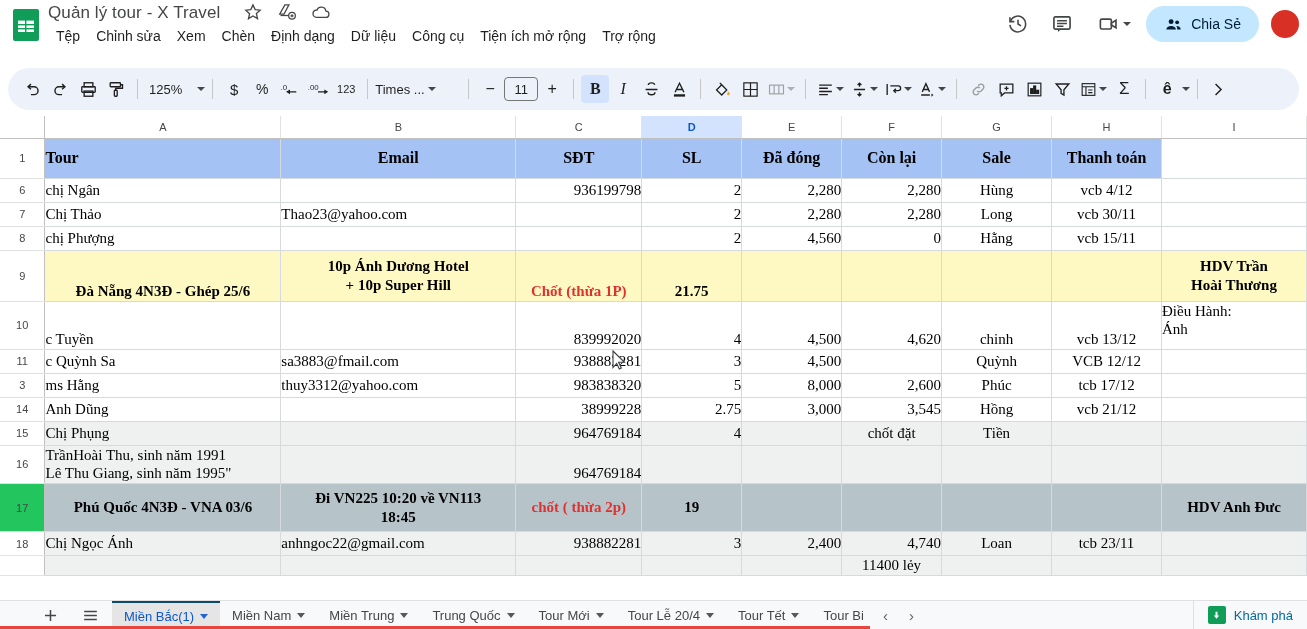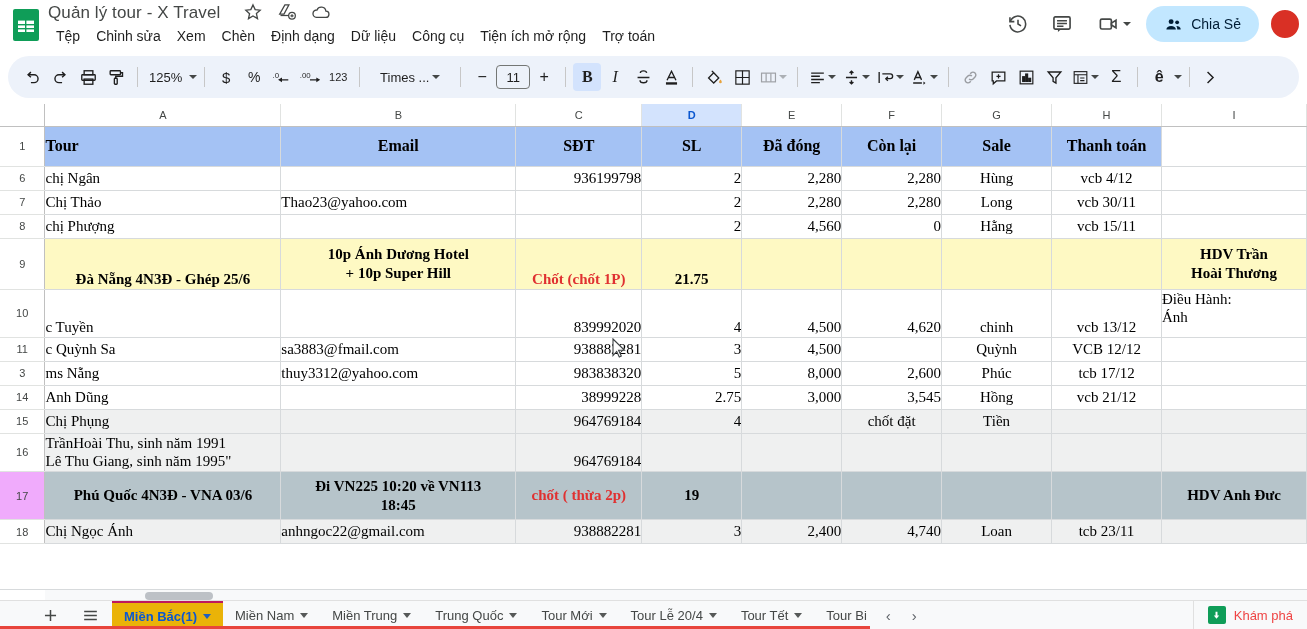--- a/index.html
+++ b/index.html
@@ -4,21 +4,21 @@
 <style>
   * { box-sizing: border-box; margin:0; padding:0; }
   html,body { width:1307px; height:629px; overflow:hidden; }
   body {
     font-family: "Liberation Sans", sans-serif;
     background:#fff;
     -webkit-font-smoothing:antialiased;
   }
 
   
-  .appbar { position:relative; height:56px; background:#fff; }
+  .appbar { position:relative; height:68px; background:#fff; }
   .doc-logo {
     position:absolute; left:8px; top:4px; width:36px; height:42px;
     display:flex; align-items:center; justify-content:center;
   }
   .doc-logo svg { display:block; }
   .title-block { position:absolute; left:48px; top:0px; }
   .doc-title {
     font-size:17px; color:#444746; line-height:26px; letter-spacing:0.1px;
     white-space:nowrap;
   }
@@ -47,23 +47,23 @@
 
   
   .toolbar {
     height:42px; background:#edf2fa; margin:0 8px; border-radius:22px;
     display:flex; align-items:center; padding:0 10px; gap:0px;
     position:relative; overflow:hidden;
   }
   .tb { height:28px; min-width:28px; border-radius:4px; display:flex; align-items:center; justify-content:center; color:#1f1f1f; padding:0 3px; flex:none;}
   .tb.txt { font-size:13px; }
   .tb-sep { width:1px; height:20px; background:#c7c7c7; margin:0 7px; flex:none; }
-  .zoom-ctl { display:flex; align-items:center; gap:2px; flex:none; }
+  .zoom-ctl { display:flex; align-items:center; gap:10px; flex:none; }
   .zoom-val { font-size:13px; color:#1f1f1f; padding:0 4px; }
-  .font-ctl { display:flex; align-items:center; gap:2px; width:86px; flex:none;justify-content:center;}
+  .font-ctl { display:flex; align-items:center; gap:2px; width:86px; flex:none;}
   .font-name { font-size:13px; color:#1f1f1f; white-space:nowrap; overflow:hidden; text-overflow:ellipsis; max-width:60px;}
   .fsz-box {
     width:34px; height:24px; border:1px solid #747775; border-radius:4px;
     display:flex; align-items:center; justify-content:center;
     font-size:13px; color:#1f1f1f; background:#edf2fa;
   }
   .bold-btn { background:#d3e3fd; font-weight:bold; font-family:"Liberation Serif",serif; font-size:16px;}
   .ital-btn { font-style:italic; font-family:"Liberation Serif",serif; font-size:16px; }
   .caret { width:0;height:0;border-left:4px solid transparent;border-right:4px solid transparent;border-top:4px solid #444746; margin-left:1px;}
 
@@ -116,28 +116,28 @@
   .tabbar {
     position:absolute; left:0; bottom:0; width:1307px; height:29px;
     background:#f8f9fa; border-top:1px solid #e0e0e0;
     display:flex; align-items:center; padding-left:34px; gap:0px;
   }
   .tab-icon { width:28px; height:28px; display:flex; align-items:center; justify-content:center; color:#444746; flex:none;}
   .sheet-tab {
     display:flex; align-items:center; gap:6px; height:29px; padding:0 12px;
     font-size:13px; color:#444746; white-space:nowrap; flex:none; cursor:default;
   }
-  .sheet-tab.active { color:#0b57d0; font-weight:bold; background:#eab308; border-top:2px solid #be185d;}
+  .sheet-tab.active { color:#0b57d0; font-weight:normal; background:#e5e5e5; border-top:2px solid #0c4a6e;}
   .sheet-tab .tcaret { width:0;height:0;border-left:4px solid transparent;border-right:4px solid transparent;border-top:5px solid currentColor; opacity:.9;}
   .tab-clipped { overflow:hidden; max-width:58px; }
   .tab-nav { display:flex; gap:2px; margin-left:4px; color:#5f6368; flex:none;}
   .tab-nav div { width:24px; height:24px; display:flex; align-items:center; justify-content:center; font-size:15px;}
   .tabbar-right { margin-left:auto; display:flex; align-items:center; gap:8px; padding-right:14px; border-left:1px solid #e0e0e0; height:29px;}
   .explore { display:flex; align-items:center; gap:8px; padding-left:14px; }
-  .explore-label { font-size:13px; color:#ef4444; }
+  .explore-label { font-size:13px; color:#0369a1; }
   .explore-ic { width:18px; height:18px; background:#0f9d58; border-radius:2px; display:flex; align-items:center;justify-content:center;}
 </style>
 </head>
 <body>
 
 <div class="appbar">
   <div class="doc-logo">
     <svg width="30" height="36" viewBox="0 0 30 36">
       <rect x="2" y="2" width="26" height="32" rx="2" fill="#0f9d58"></rect>
       <rect x="7" y="11" width="16" height="14" fill="#fff"></rect>
@@ -175,21 +175,21 @@
 
   <div class="menubar">
     <div class="menu-item">Tệp</div>
     <div class="menu-item">Chỉnh sửa</div>
     <div class="menu-item">Xem</div>
     <div class="menu-item">Chèn</div>
     <div class="menu-item">Định dạng</div>
     <div class="menu-item">Dữ liệu</div>
     <div class="menu-item">Công cụ</div>
     <div class="menu-item">Tiện ích mở rộng</div>
-    <div class="menu-item">Trợ toán</div>
+    <div class="menu-item">Trợ rộng</div>
   </div>
 
   <div class="appbar-right">
     <div class="abtn">
       <svg viewBox="0 0 24 24" width="22" height="22" fill="none" stroke="currentColor" stroke-width="1.7">
         <path d="M3.6 9.2A8.6 8.6 0 1 1 3.2 13"></path>
           <path d="M3.2 4.6v4.8h4.8"></path>
           <path d="M12 7.4V12l3.3 2"></path>
       </svg>
     </div>
@@ -478,21 +478,21 @@
           <td class="cell r">0</td>
           <td class="cell c">Hằng</td>
           <td class="cell c">vcb 15/11</td>
           <td class="cell l"></td>
         </tr>
         <tr style="height: 51px;">
           <td class="rowhdr">9</td>
           <td class="cell l b pink" style="vertical-align: bottom;">Đà Nẵng 4N3Đ - Ghép 25/6</td>
           <td class="cell l b pink">10p Ánh Dương Hotel
 + 10p Super Hill</td>
-          <td class="cell c b red pink" style="vertical-align: bottom;">Chốt (chốt 1P)</td>
+          <td class="cell c b red pink" style="vertical-align: bottom;">Chốt (thừa 1P)</td>
           <td class="cell r b pink" style="vertical-align: bottom;">21.75</td>
           <td class="cell r pink"></td>
           <td class="cell r pink"></td>
           <td class="cell c pink"></td>
           <td class="cell c pink"></td>
           <td class="cell c b pink">HDV Trần
 Hoài Thương</td>
         </tr>
         <tr style="height: 48px;">
           <td class="rowhdr">10</td>
@@ -514,21 +514,21 @@
           <td class="cell r">938882281</td>
           <td class="cell r">3</td>
           <td class="cell r">4,500</td>
           <td class="cell r"></td>
           <td class="cell c">Quỳnh</td>
           <td class="cell c">VCB 12/12</td>
           <td class="cell l"></td>
         </tr>
         <tr style="height: 24px;">
           <td class="rowhdr">3</td>
-          <td class="cell l">ms Nẵng</td>
+          <td class="cell l">ms Hằng</td>
           <td class="cell l">thuy3312@yahoo.com</td>
           <td class="cell r">983838320</td>
           <td class="cell r">5</td>
           <td class="cell r">8,000</td>
           <td class="cell r">2,600</td>
           <td class="cell c">Phúc</td>
           <td class="cell c">tcb 17/12</td>
           <td class="cell l"></td>
         </tr>
         <tr style="height: 24px;">
@@ -562,21 +562,21 @@
           <td class="cell l shade"></td>
           <td class="cell r shade" style="vertical-align: bottom;">964769184</td>
           <td class="cell r shade"></td>
           <td class="cell r shade"></td>
           <td class="cell c shade"></td>
           <td class="cell c shade"></td>
           <td class="cell c shade"></td>
           <td class="cell l shade"></td>
         </tr>
         <tr style="height: 48px;">
-          <td class="rowhdr" style="background: #f0abfc;">17</td>
+          <td class="rowhdr" style="background: #22c55e;">17</td>
           <td class="cell l b bluegray">Phú Quốc 4N3Đ - VNA 03/6</td>
           <td class="cell l b bluegray">Đi VN225 10:20  về VN113
 18:45</td>
           <td class="cell c b red bluegray">chốt  ( thừa 2p)</td>
           <td class="cell r b bluegray">19</td>
           <td class="cell r bluegray"></td>
           <td class="cell r bluegray"></td>
           <td class="cell c bluegray"></td>
           <td class="cell c bluegray"></td>
           <td class="cell l b bluegray">HDV Anh Đưc</td>
@@ -586,20 +586,32 @@
           <td class="cell l shade">Chị Ngọc Ánh</td>
           <td class="cell l shade">anhngoc22@gmail.com</td>
           <td class="cell r shade">938882281</td>
           <td class="cell r shade">3</td>
           <td class="cell r shade">2,400</td>
           <td class="cell r shade">4,740</td>
           <td class="cell c shade">Loan</td>
           <td class="cell c shade">tcb 23/11</td>
           <td class="cell l shade"></td>
         </tr>
+        <tr style="height: 16px;">
+          <td class="rowhdr" style="background: rgb(255, 255, 255);"></td>
+          <td class="cell l shade"></td>
+          <td class="cell l shade"></td>
+          <td class="cell r shade"></td>
+          <td class="cell r shade"></td>
+          <td class="cell r shade"></td>
+          <td class="cell c shade">11400 lẻy</td>
+          <td class="cell c shade"></td>
+          <td class="cell c shade"></td>
+          <td class="cell l shade"></td>
+        </tr>
       </tbody>
     </table>
   <div class="cursor-arrow">
     <svg width="15" height="20" viewBox="0 0 15 20">
         <path d="M1 1l11.5 11.3H6.6l2.7 5.8-2 1-2.6-5.7L1 17.5z" fill="#fff" stroke="#3c4043" stroke-width="1.1"></path>
       </svg>
   </div>
   <div class="gridline-bottom"></div>
   <div class="hscroll-track">
     <div class="hscroll-thumb"></div>

